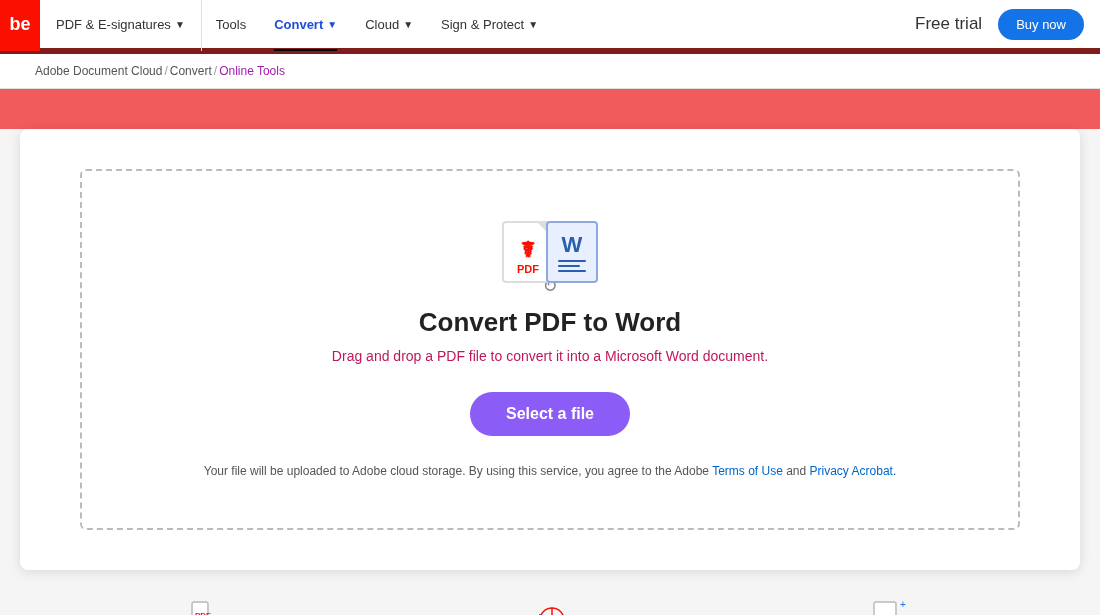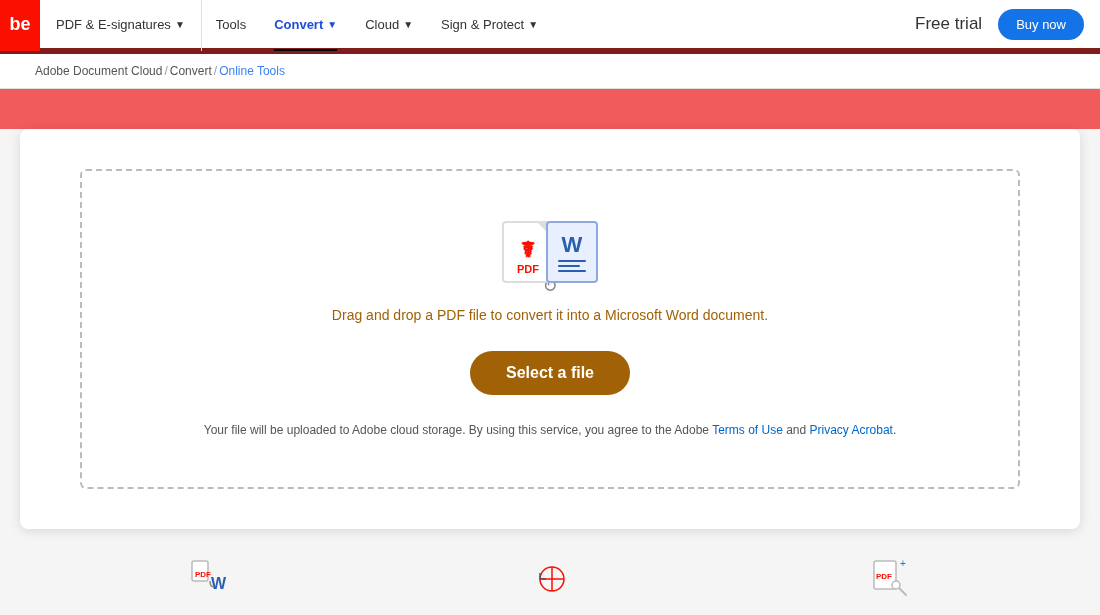--- a/index.html
+++ b/index.html
@@ -103,21 +103,21 @@
       padding: 10px 35px;
       font-size: 12px;
       color: #555;
       display: flex;
       align-items: center;
       gap: 2px;
       border-bottom: 1px solid #e0e0e0;
     }
     .breadcrumb a { color: #555; text-decoration: none; }
     .breadcrumb .sep { color: #999; }
-    .breadcrumb .current { color: #3b82f6; font-weight: 500; }
+    .breadcrumb .current { color: #a21caf; font-weight: 500; }
 
     
     .red-band {
       background: #f15b5b;
       height: 60px;
     }
 
     
     .main-content {
       background: #f5f5f5;
@@ -233,27 +233,27 @@
     }
 
     .upload-title {
       font-size: 26px;
       font-weight: bold;
       color: #222;
       margin-bottom: 10px;
     }
     .upload-subtitle {
       font-size: 14px;
-      color: #a16207;
+      color: #be185d;
       margin-bottom: 28px;
       text-align: right;
     }
 
     .select-file-btn {
-      background: #a16207;
+      background: #8b5cf6;
       color: #fff;
       border: none;
       border-radius: 24px;
       padding: 13px 36px;
       font-size: 16px;
       font-weight: bold;
       cursor: pointer;
       margin-bottom: 28px;
     }
 
@@ -353,20 +353,21 @@
               <div class="line"></div>
               <div class="line"></div>
             </div>
           </div>
 
           <div class="arrows-container">
             <span style="font-size:18px; color:#888;">↻</span>
           </div>
         </div>
 
+        <h1 class="upload-title">Convert PDF to Word</h1>
         <p class="upload-subtitle">Drag and drop a PDF file to convert it into a Microsoft Word document.</p>
 
         <button class="select-file-btn">Select a file</button>
 
         <p class="terms-text">
           <span>Your file will be uploaded to Adobe cloud storage.  By using this service, you agree to the Adobe </span><a href="#">Terms of Use</a><span> and </span><a href="#">Privacy Acrobat.</a>
         </p>
       </div>
     </div>
   </div>

